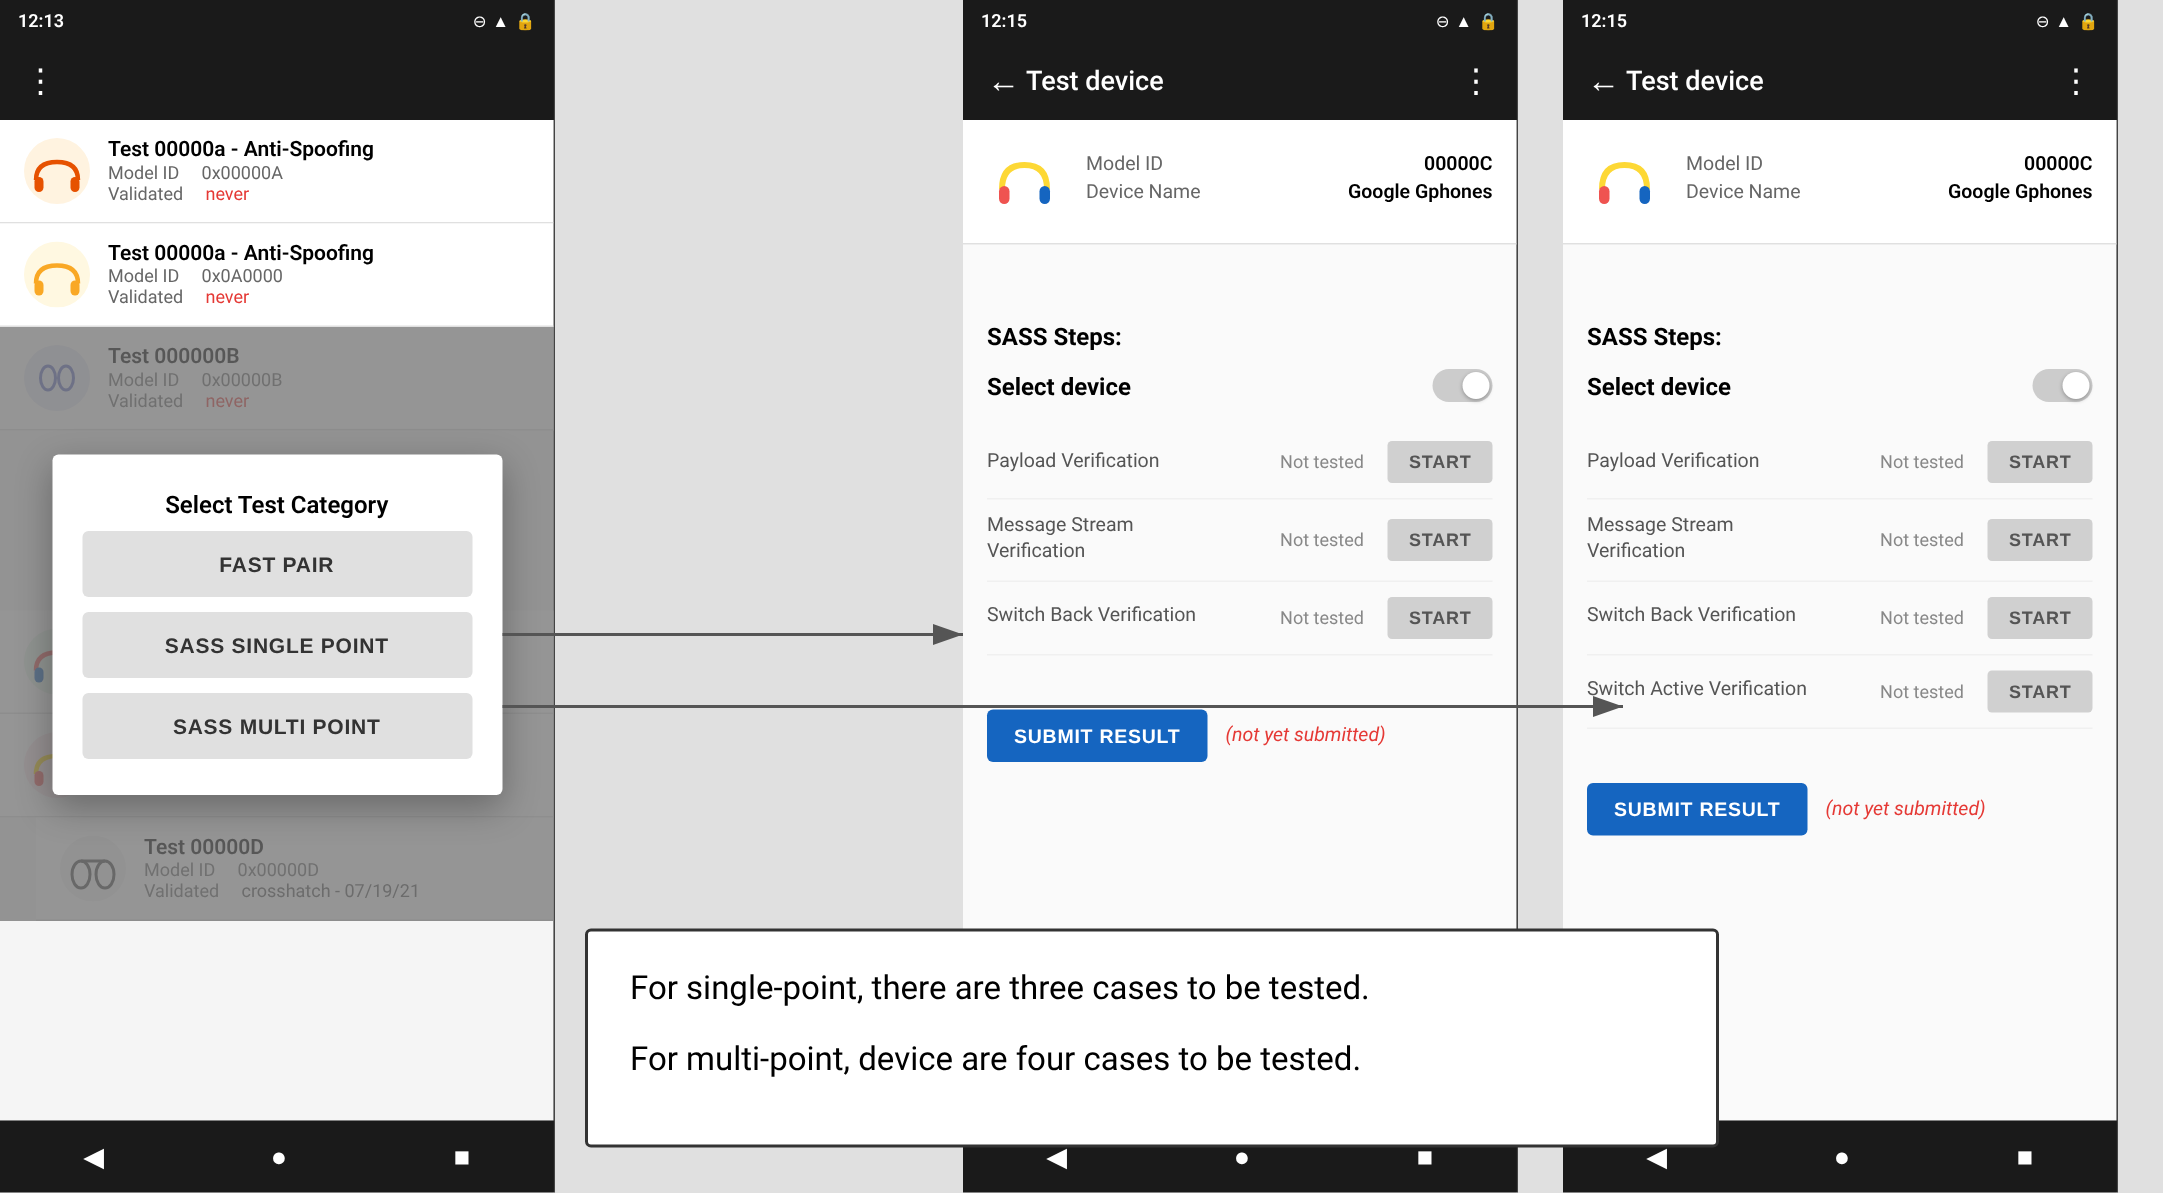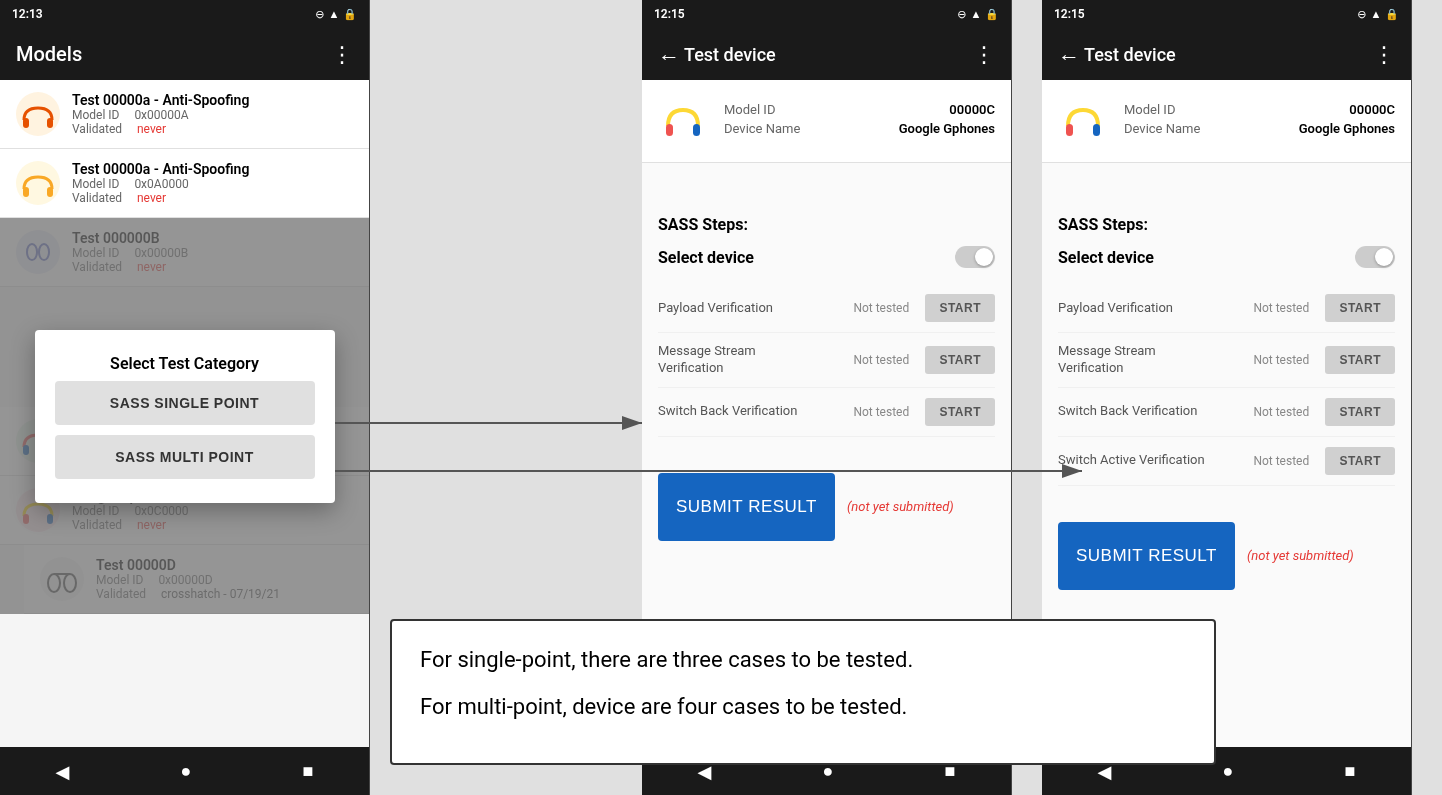--- a/index.html
+++ b/index.html
@@ -203,44 +203,44 @@
       display: flex;
       align-items: center;
       gap: 12px;
       padding: 20px 16px;
     }
     .submit-btn {
       background: #1565c0;
       color: #fff;
       border: none;
       border-radius: 4px;
-      padding: 24px 18px;
-      font-size: 17px;
-      font-weight: 400;
+      padding: 10px 18px;
+      font-size: 13px;
+      font-weight: 700;
       cursor: pointer;
       letter-spacing: 0.5px;
     }
     .not-submitted { color: #e53935; font-size: 13px; font-style: italic; }
 
     
     .arrows-layer {
       position: absolute;
       top: 0; left: 0;
       width: 1442px;
       height: 795px;
       pointer-events: none;
       z-index: 20;
     }
 
     
     .annotation-box {
       position: absolute;
       bottom: 30px;
       left: 390px;
-      width: 826px;
+      width: 756px;
       background: #fff;
       border: 2px solid #333;
       border-radius: 4px;
       padding: 24px 28px;
       z-index: 15;
     }
     .annotation-text {
       font-size: 22px;
       color: #000;
       margin-bottom: 16px;
@@ -274,21 +274,20 @@
     <div class="status-bar">
       <span class="time">12:13</span>
       <div class="status-icons">
         <span>⊖</span>
         <span>▲</span>
         <span>🔒</span>
       </div>
     </div>
 
     <div class="app-bar">
-      <span style="font-size:20px;font-weight:500;flex:1;">Models</span>
       <span class="menu-icon">⋮</span>
     </div>
 
     <div class="screen-content" style="position:relative;">
 
       <div class="model-item">
         <div class="avatar">
           <svg viewBox="0 0 44 44" width="44" height="44">
             <circle cx="22" cy="22" r="22" fill="#fff3e0"></circle>
             <path d="M8 28 Q8 16 22 16 Q36 16 36 28" stroke="#e65100" stroke-width="3" fill="none"></path>
@@ -340,20 +339,21 @@
           <div class="model-info">
             <div class="model-name">Test 000000B</div>
             <div class="model-sub"><span>Model ID&nbsp;&nbsp;&nbsp;&nbsp;&nbsp;</span><span>0x00000B</span></div>
             <div class="model-sub"><span>Validated&nbsp;&nbsp;&nbsp;&nbsp;&nbsp;</span><span style="color:#e53935">never</span></div>
           </div>
         </div>
 
         <div class="modal-overlay">
           <div class="modal-box">
             <div class="modal-title">Select Test Category</div>
+            <button class="modal-btn">FAST PAIR</button>
             <button class="modal-btn">SASS SINGLE POINT</button>
             <button class="modal-btn">SASS MULTI POINT</button>
           </div>
         </div>
 
         <div class="model-item" style="opacity:0.4; margin-top:120px;">
           <div class="avatar">
             <svg viewBox="0 0 44 44" width="44" height="44">
               <circle cx="22" cy="22" r="22" fill="#e8f5e9"></circle>
               <path d="M8 28 Q8 16 22 16 Q36 16 36 28" stroke="#ef5350" stroke-width="3" fill="none"></path>

